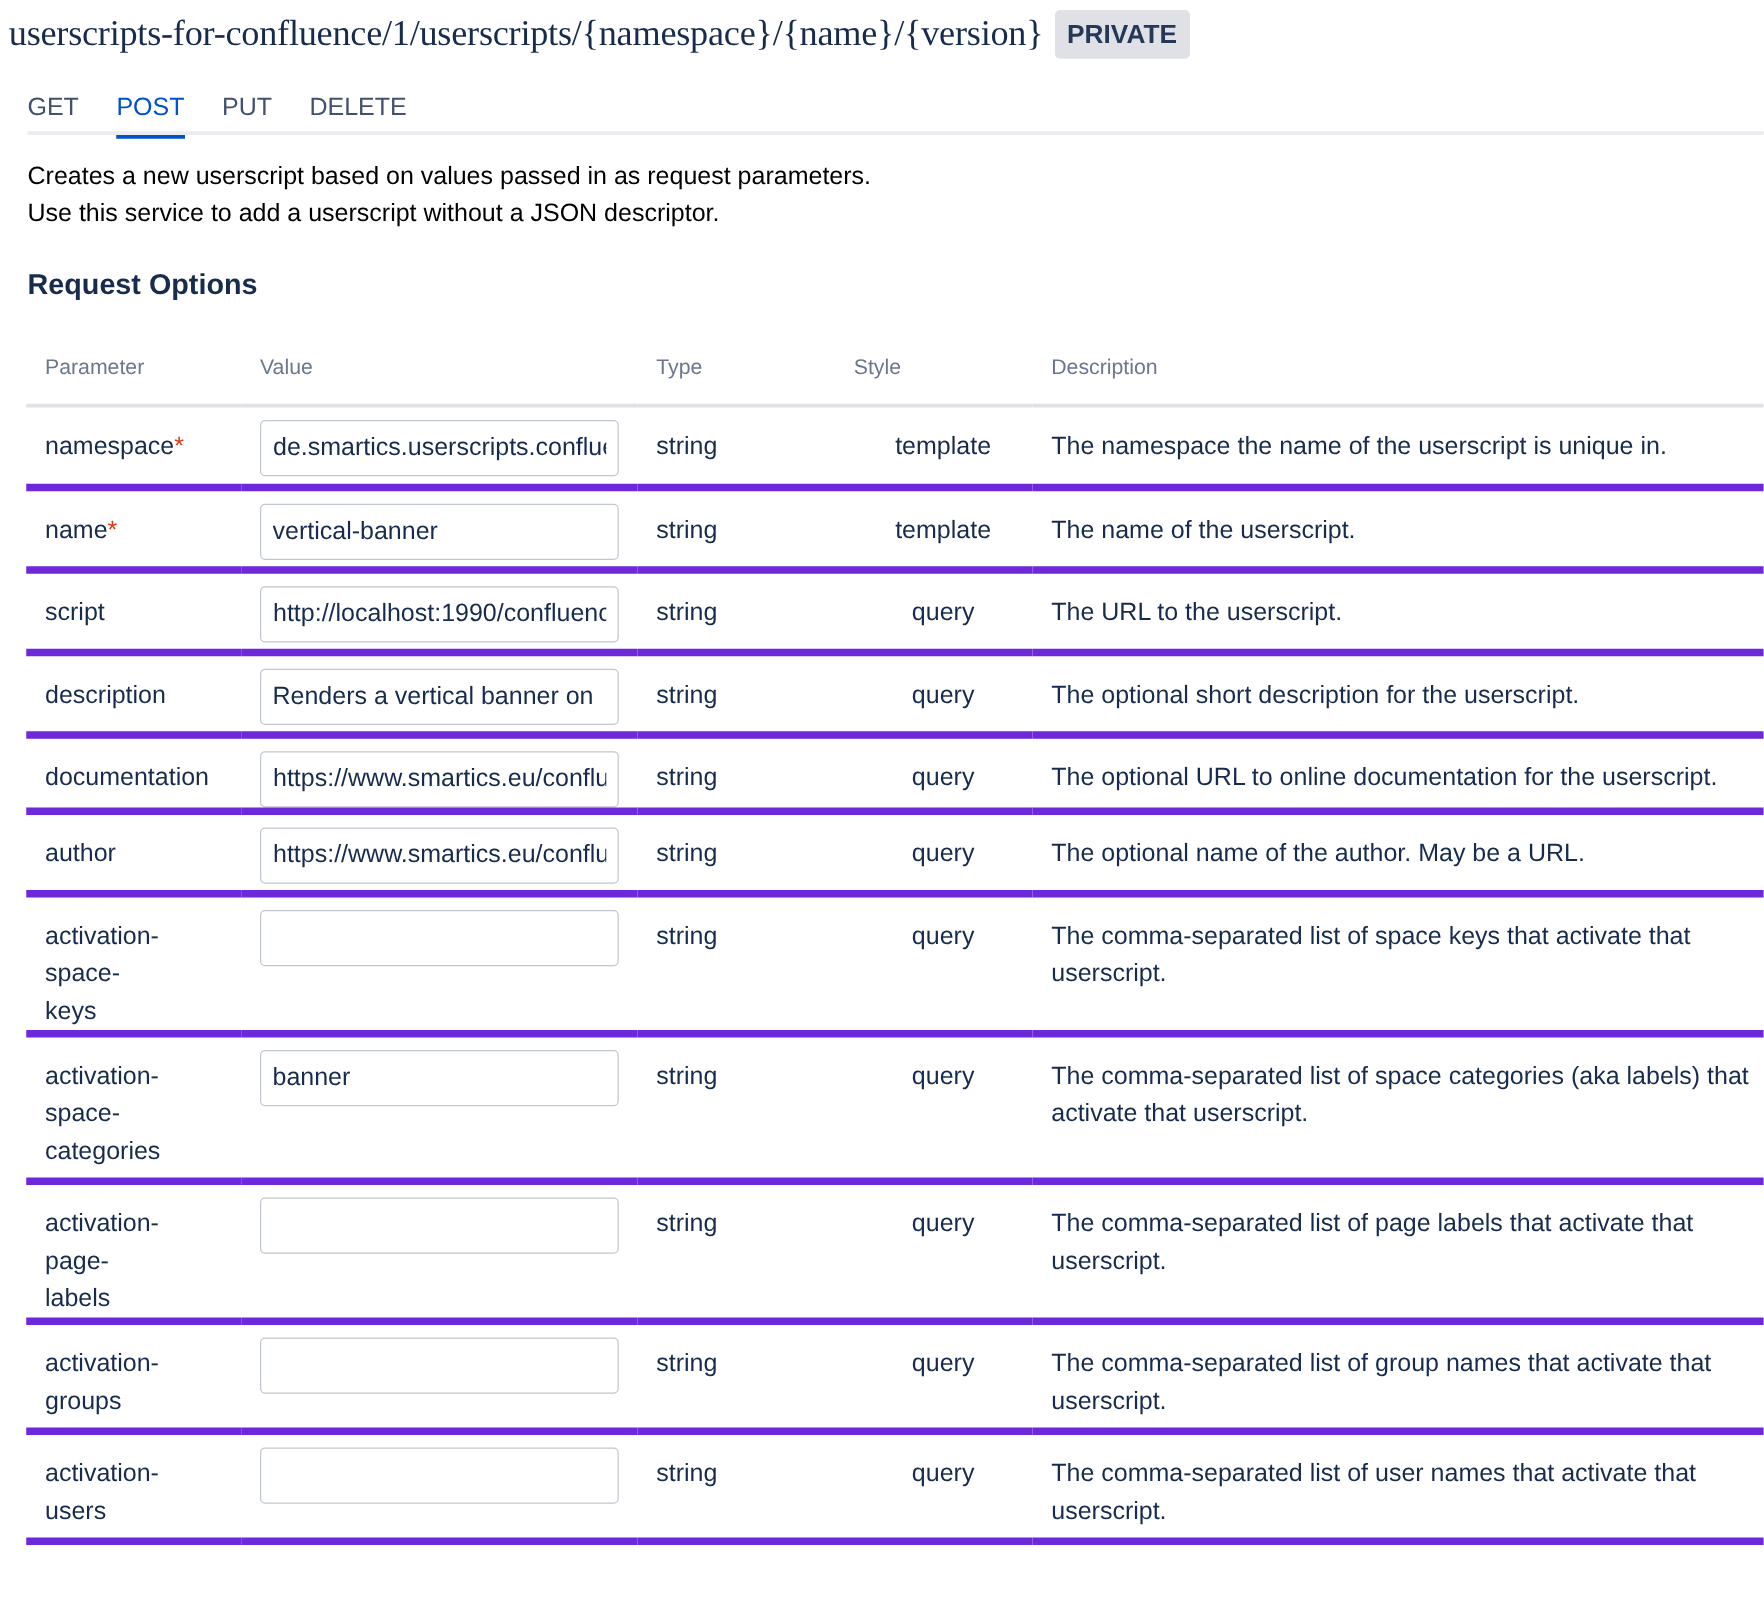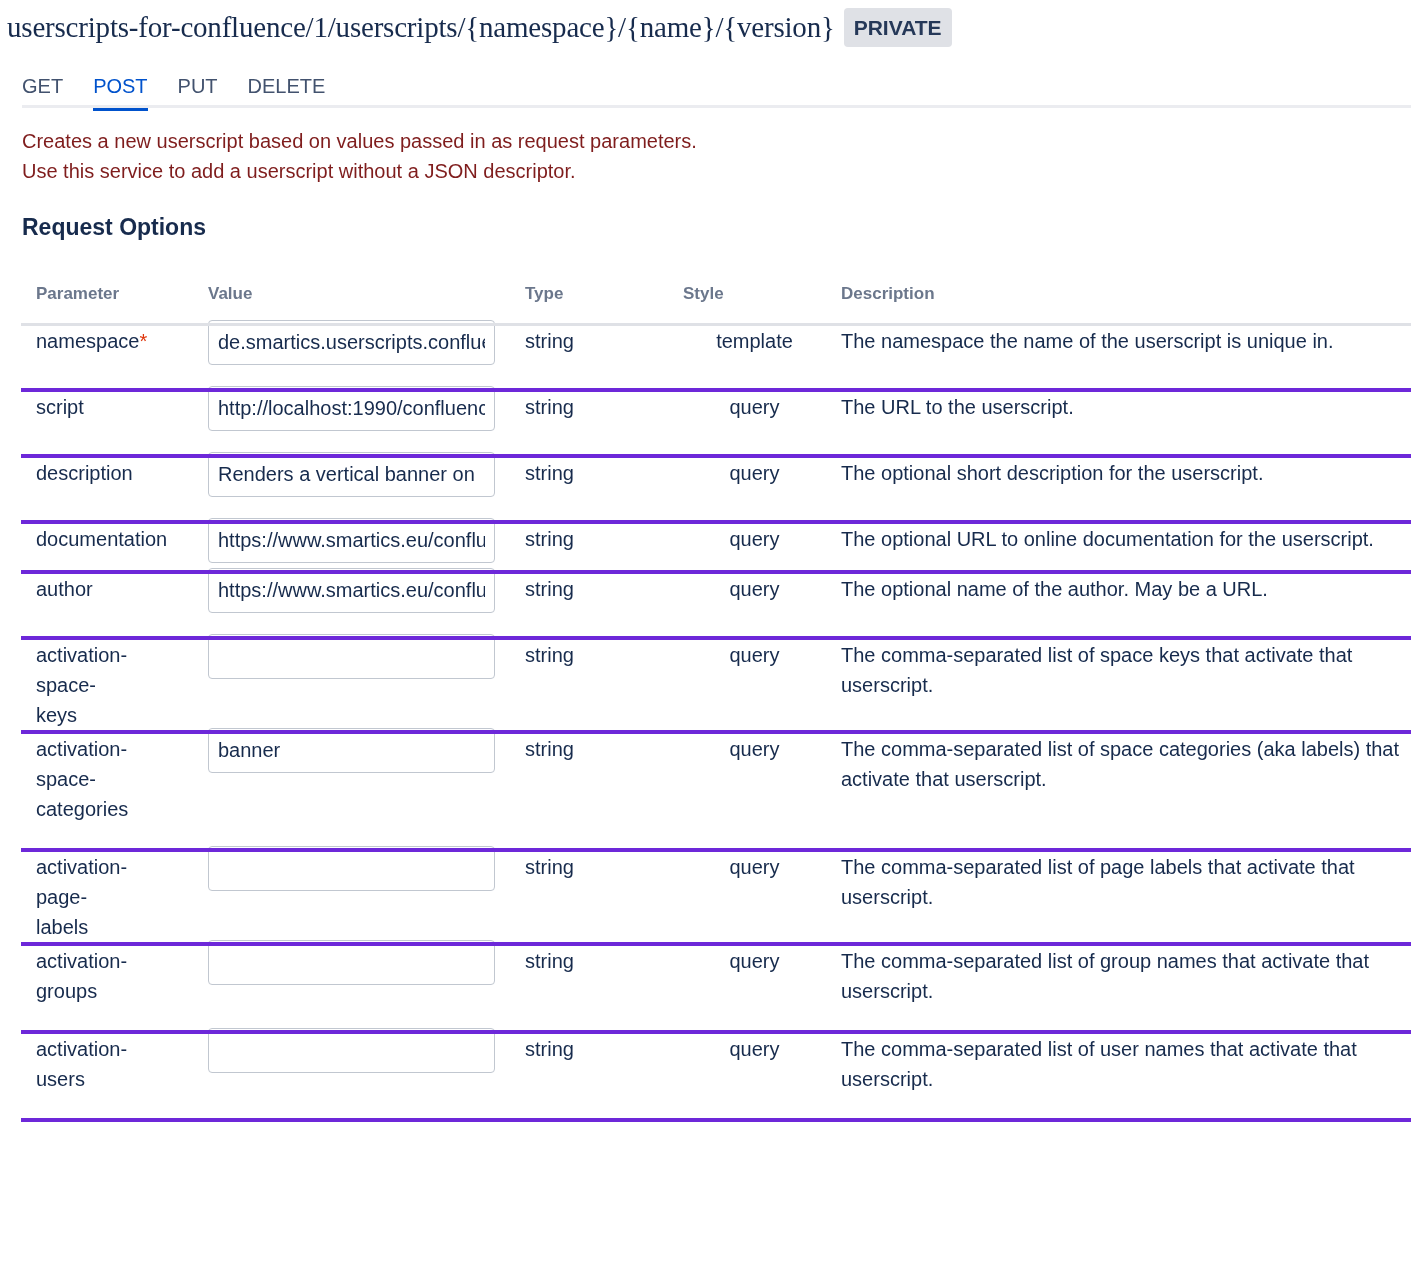--- a/index.html
+++ b/index.html
@@ -28,36 +28,36 @@
   }
   .tab {
     font-size: 20px; color: #42526e; margin-right: 30px; padding-top: 5px;
     height: 38px; position: relative; cursor: pointer;
   }
   .tab.active { color: #0052cc; }
   .tab.active::after {
     content: ""; position: absolute; left: 0; right: 0; bottom: -3px; height: 3px; background: #0052cc;
   }
   .desc {
-    position: absolute; left: 22px; top: 126px; font-size: 20px; line-height: 30px; color: #7f1d1d;
+    position: absolute; left: 22px; top: 126px; font-size: 20px; line-height: 30px; color: #000000;
   }
   .section-title {
     position: absolute; left: 22px; top: 214px; font-size: 23px; font-weight: bold; color: #172b4d;
   }
   table.params {
     position: absolute; left: 21px; top: 266px; width: 1390px;
     border-collapse: collapse;
   }
   table.params th {
-    font-size: 17px; color: #6b778c; font-weight: bold; text-align: left;
+    font-size: 17px; color: #6b778c; font-weight: normal; text-align: left;
     padding: 18px 0 18px 15px; height: 58px; border-bottom: 3px solid #dfe1e6;
   }
   table.params td {
-    font-size: 20px; color: #172b4d; vertical-align: top; padding: 0 0 0 15px;
-    border-bottom: 4px solid #6d28d9; line-height: 30px;
+    font-size: 20px; color: #172b4d; vertical-align: top; padding: 16px 0 0 15px;
+    border-bottom: 6px solid #6d28d9; line-height: 30px;
   }
   .col-param { width: 172px; }
   .col-value { width: 317px; padding-left: 15px; }
   .col-type { width: 158px; }
   .col-style { width: 158px; text-align: center; }
   .req { color: #de350b; }
   .input {
     width: 287px; height: 45px; border: 1px solid #c1c7d0; border-radius: 4px;
     font-family: "Liberation Sans", "DejaVu Sans", sans-serif;
     font-size: 20px; color: #172b4d; padding: 0 9px; margin-top: -6px; background: #fff;
@@ -100,20 +100,29 @@
       <tr style="height: 66px;">
         <td class="col-param"><span>namespace</span><span class="req">*</span></td>
         <td class="col-value">
           <input class="input" type="text" value="de.smartics.userscripts.confluence" style="">
         </td>
         <td class="col-type">string</td>
         <td class="col-style">template</td>
         <td>The namespace the name of the userscript is unique in.</td>
       </tr>
       <tr style="height: 66px;">
+        <td class="col-param"><span>name</span><span class="req">*</span></td>
+        <td class="col-value">
+          <input class="input" type="text" value="vertical-banner" style="">
+        </td>
+        <td class="col-type">string</td>
+        <td class="col-style">template</td>
+        <td>The name of the userscript.</td>
+      </tr>
+      <tr style="height: 66px;">
         <td class="col-param"><span>script</span></td>
         <td class="col-value">
           <input class="input" type="text" value="http://localhost:1990/confluence" style="">
         </td>
         <td class="col-type">string</td>
         <td class="col-style">query</td>
         <td>The URL to the userscript.</td>
       </tr>
       <tr style="height: 66px;">
         <td class="col-param"><span>description</span></td>

